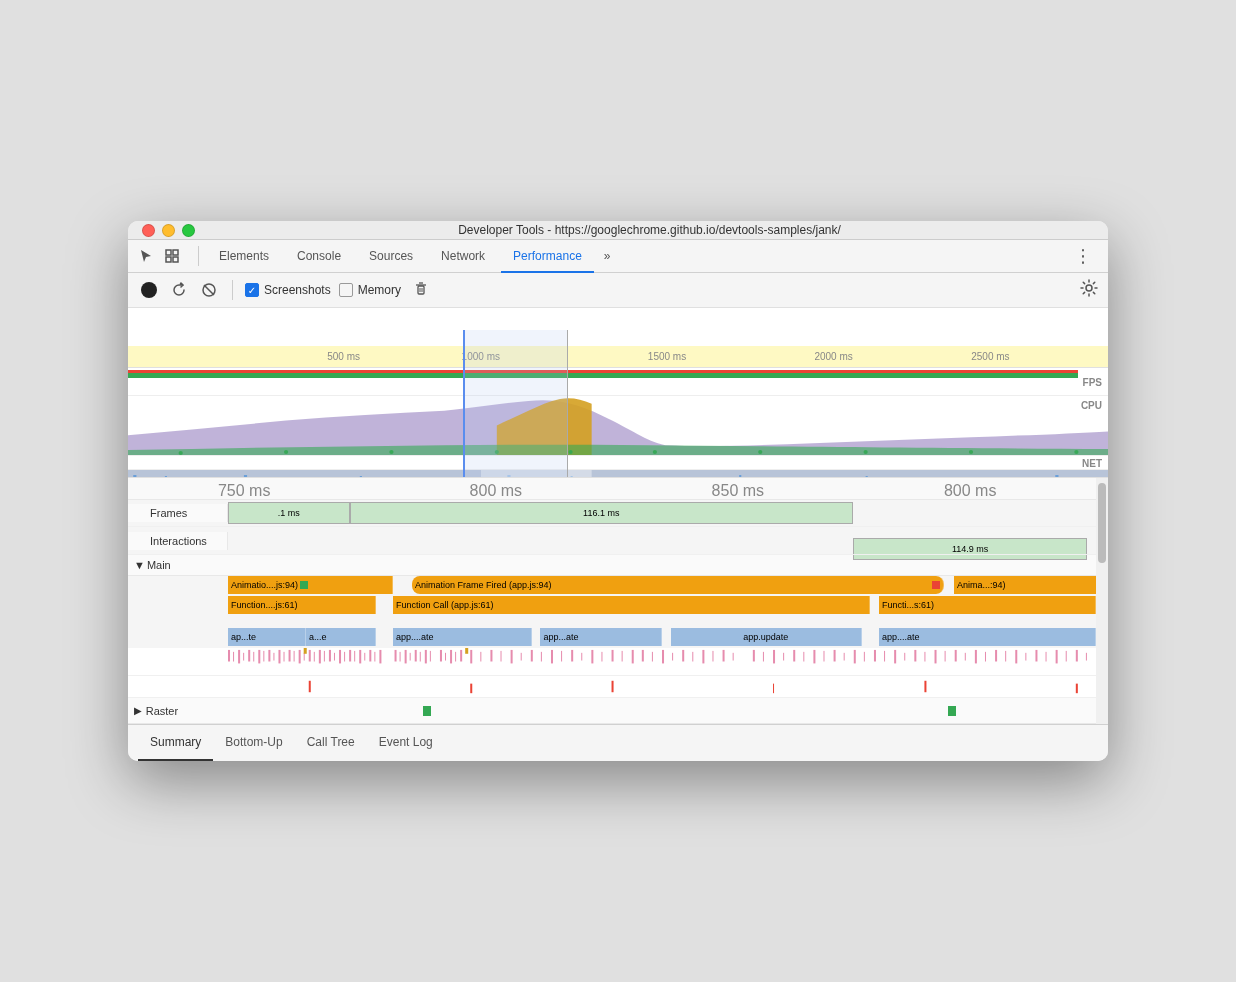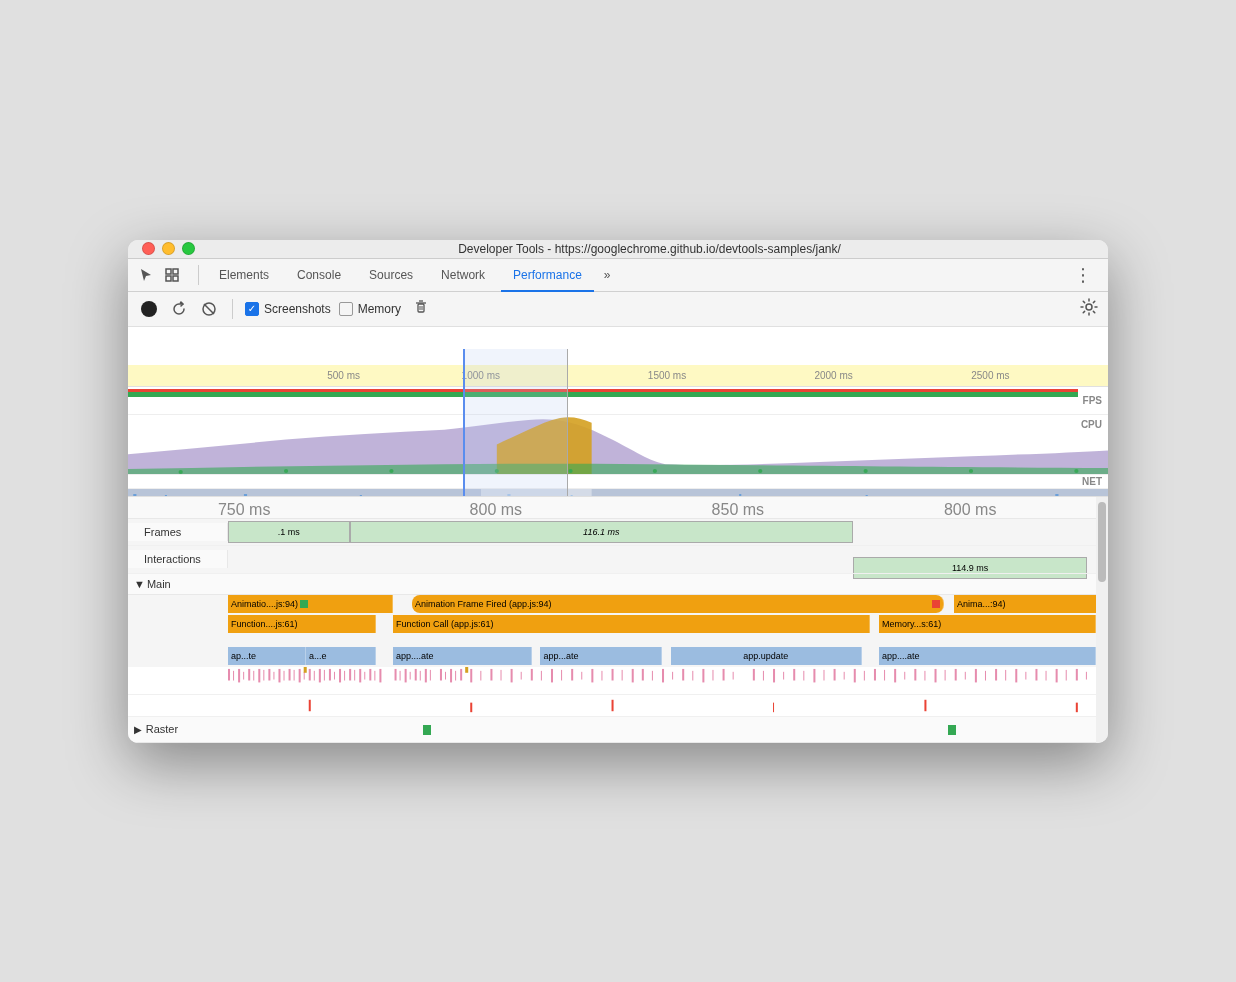--- a/index.html
+++ b/index.html
@@ -209,21 +209,21 @@
       border-bottom: 1px solid #f0f0f0;
       min-height: 24px;
       flex-shrink: 0;
       position: relative;
     }
     .track-label-col {
       width: 100px;
       min-width: 100px;
       font-size: 11px;
       color: #333;
-      padding: 3px 16px;
+      padding: 3px 22px;
       border-right: 1px solid #e8e8e8;
       background: #fafafa;
       white-space: nowrap;
       overflow: hidden;
     }
     .track-content {
       flex: 1;
       position: relative;
       height: 100%;
     }
@@ -546,21 +546,21 @@
         <span class="main-ruler-label" style="left:63%;">850 ms</span>
         <span class="main-ruler-label" style="left:87%;">800 ms</span>
       </div>
 
       <div class="track-row frames-row">
         <div class="track-label-col">Frames</div>
         <div class="track-content" style="height:26px;">
           <div class="frame-block" style="left:0%;width:14%;font-size:9px;">
             <span>.1 ms</span>
           </div>
-          <div class="frame-block" style="left:14%;width:58%;font-size:9px;font-style:italic;">
+          <div class="frame-block" style="left:14%;width:58%;font-size:9px;">
             <span>116.1 ms</span>
           </div>
           <div class="frame-block" style="left:72%;width:27%;font-size:9px;margin-top:36px;">
             <span>114.9 ms</span>
           </div>
         </div>
       </div>
 
       <div class="track-row" style="min-height:28px;">
         <div class="track-label-col">Interactions</div>
@@ -593,21 +593,21 @@
 
       <div class="flame-row" style="height:32px;">
         <div style="position:relative;height:20px;margin-left:100px;">
           <div class="flame-block flame-yellow" style="left:0%;width:17%;">
             <span>Function....js:61)</span>
           </div>
           <div class="flame-block flame-yellow" style="left:19%;width:55%;">
             <span>Function Call (app.js:61)</span>
           </div>
           <div class="flame-block flame-yellow" style="left:75%;width:25%;">
-            <span>Memory...s:61)</span>
+            <span>Functi...s:61)</span>
           </div>
         </div>
       </div>
 
       <div class="flame-row" style="height:20px;">
         <div style="position:relative;height:20px;margin-left:100px;">
           <div class="flame-block flame-blue" style="left:0%;width:9%;">
             <span>ap...te</span>
           </div>
           <div class="flame-block flame-blue" style="left:9%;width:8%;">
@@ -770,13 +770,19 @@
       <div class="raster-section">
         <span style="font-size:10px;margin-right:4px;">▶</span>
         <span>Raster</span>
 
         <div style="position:absolute;left:295px;top:8px;width:8px;height:10px;background:#34a853;"></div>
         <div style="position:absolute;left:820px;top:8px;width:8px;height:10px;background:#34a853;"></div>
       </div>
     </div>
   </div>
 
+  <div class="bottom-tabs">
+    <div class="bottom-tab active">Summary</div>
+    <div class="bottom-tab">Bottom-Up</div>
+    <div class="bottom-tab">Call Tree</div>
+    <div class="bottom-tab">Event Log</div>
+  </div>
 </div>
 
 </body></html>

